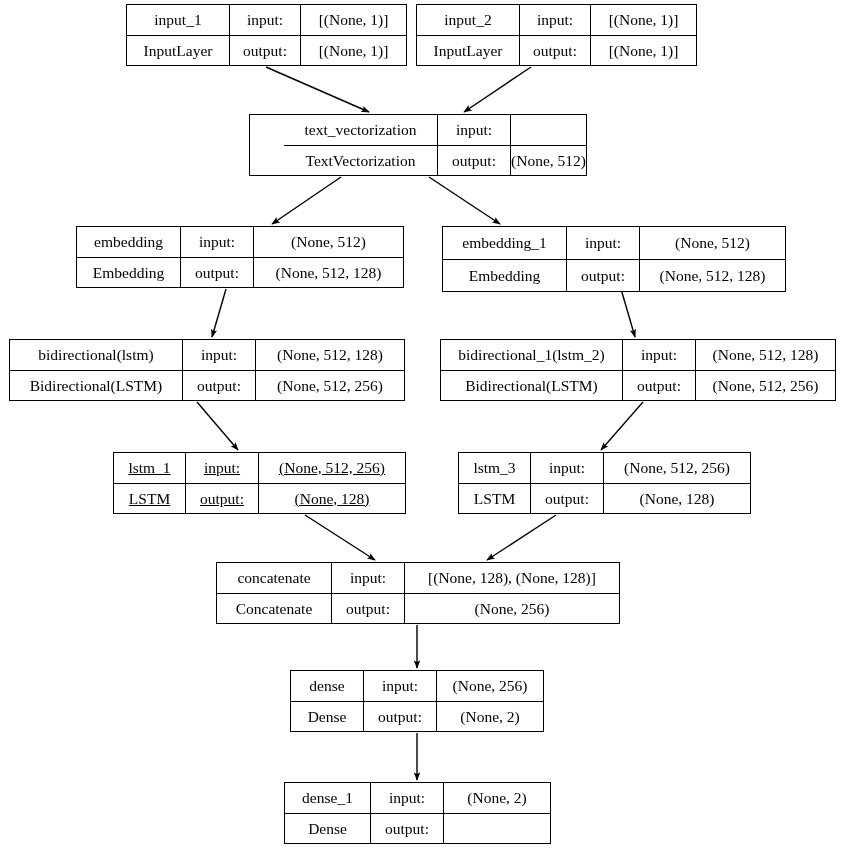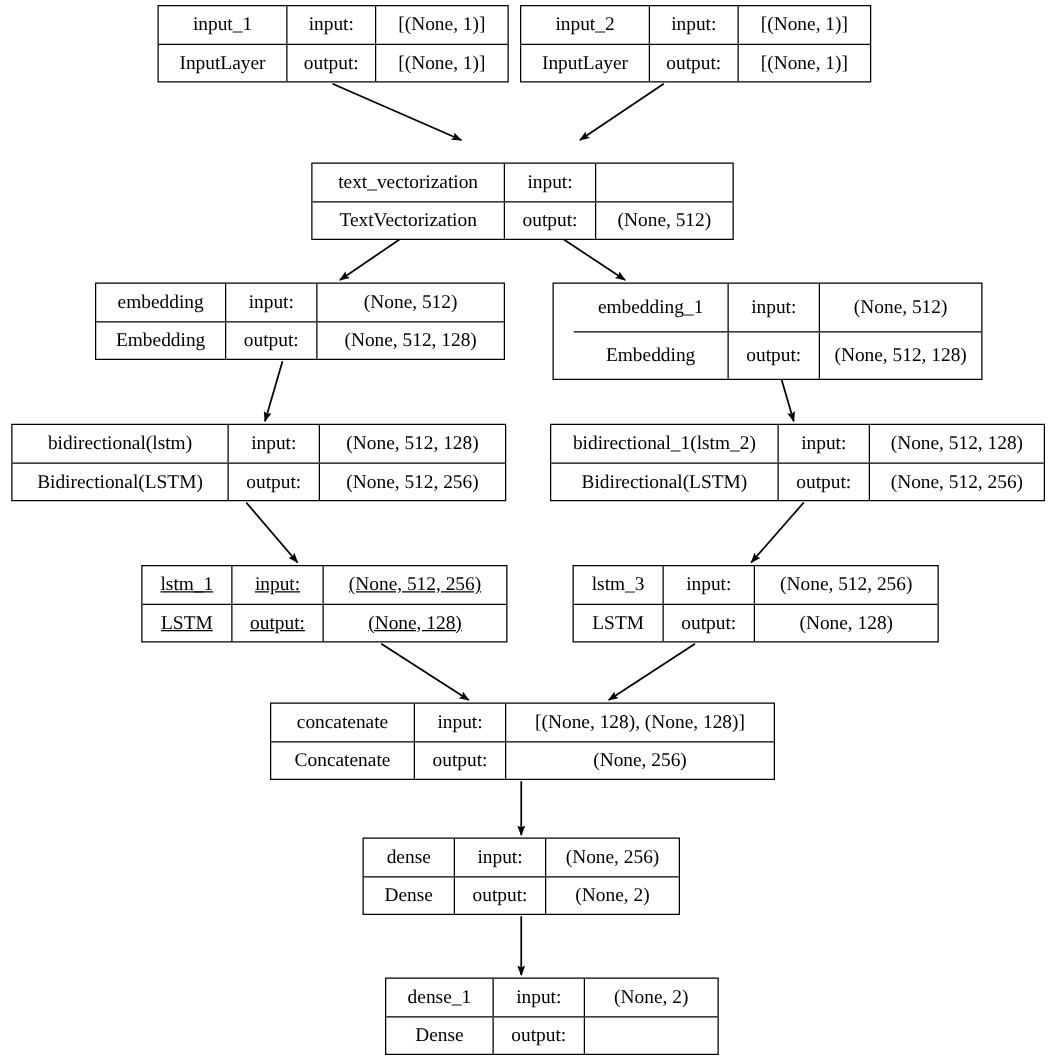--- a/index.html
+++ b/index.html
@@ -109,21 +109,21 @@
           <div class="cell cell-name" style="width: 103px; flex: 0 0 103px;">input_2</div>
           <div class="cell cell-label" style="width: 71px; flex: 0 0 71px;">input:</div>
           <div class="cell cell-shape">[(None, 1)]</div>
         </div>
         <div class="node-row">
           <div class="cell cell-name" style="width: 103px; flex: 0 0 103px;">InputLayer</div>
           <div class="cell cell-label" style="width: 71px; flex: 0 0 71px;">output:</div>
           <div class="cell cell-shape">[(None, 1)]</div>
         </div>
       </div>
-      <div class="node" style="left: 249px; top: 130px; width: 338px; height: 62px;">
+      <div class="node" style="left: 249px; top: 114px; width: 338px; height: 62px; padding-left: 34px;">
         <div class="node-row row-top">
           <div class="cell cell-name" style="width: 154px; flex: 0 0 154px;">text_vectorization</div>
           <div class="cell cell-label" style="width: 73px; flex: 0 0 73px;">input:</div>
         </div>
         <div class="node-row">
           <div class="cell cell-name" style="width: 154px; flex: 0 0 154px;">TextVectorization</div>
           <div class="cell cell-label" style="width: 73px; flex: 0 0 73px;">output:</div>
           <div class="cell cell-shape">(None, 512)</div>
         </div>
       </div>
@@ -132,21 +132,21 @@
           <div class="cell cell-name" style="width: 104px; flex: 0 0 104px;">embedding</div>
           <div class="cell cell-label" style="width: 73px; flex: 0 0 73px;">input:</div>
           <div class="cell cell-shape">(None, 512)</div>
         </div>
         <div class="node-row">
           <div class="cell cell-name" style="width: 104px; flex: 0 0 104px;">Embedding</div>
           <div class="cell cell-label" style="width: 73px; flex: 0 0 73px;">output:</div>
           <div class="cell cell-shape">(None, 512, 128)</div>
         </div>
       </div>
-      <div class="node" style="left: 442px; top: 226px; width: 344px; height: 78px; padding-left: 16px;">
+      <div class="node" style="left: 442px; top: 226px; width: 344px; height: 66px;">
         <div class="node-row row-top">
           <div class="cell cell-name" style="width: 124px; flex: 0 0 124px;">embedding_1</div>
           <div class="cell cell-label" style="width: 73px; flex: 0 0 73px;">input:</div>
           <div class="cell cell-shape">(None, 512)</div>
         </div>
         <div class="node-row">
           <div class="cell cell-name" style="width: 124px; flex: 0 0 124px;">Embedding</div>
           <div class="cell cell-label" style="width: 73px; flex: 0 0 73px;">output:</div>
           <div class="cell cell-shape">(None, 512, 128)</div>
         </div>
@@ -216,21 +216,21 @@
           <div class="cell cell-name" style="width: 73px; flex: 0 0 73px;">dense</div>
           <div class="cell cell-label" style="width: 73px; flex: 0 0 73px;">input:</div>
           <div class="cell cell-shape">(None, 256)</div>
         </div>
         <div class="node-row">
           <div class="cell cell-name" style="width: 73px; flex: 0 0 73px;">Dense</div>
           <div class="cell cell-label" style="width: 73px; flex: 0 0 73px;">output:</div>
           <div class="cell cell-shape">(None, 2)</div>
         </div>
       </div>
-      <div class="node" style="left: 284px; top: 782px; width: 267px; height: 62px; margin-left: 24px;">
+      <div class="node" style="left: 284px; top: 782px; width: 267px; height: 62px;">
         <div class="node-row row-top">
           <div class="cell cell-name" style="width: 86px; flex: 0 0 86px;">dense_1</div>
           <div class="cell cell-label" style="width: 73px; flex: 0 0 73px;">input:</div>
           <div class="cell cell-shape">(None, 2)</div>
         </div>
         <div class="node-row">
           <div class="cell cell-name" style="width: 86px; flex: 0 0 86px;">Dense</div>
           <div class="cell cell-label" style="width: 73px; flex: 0 0 73px;">output:</div>
         </div>
       </div>

